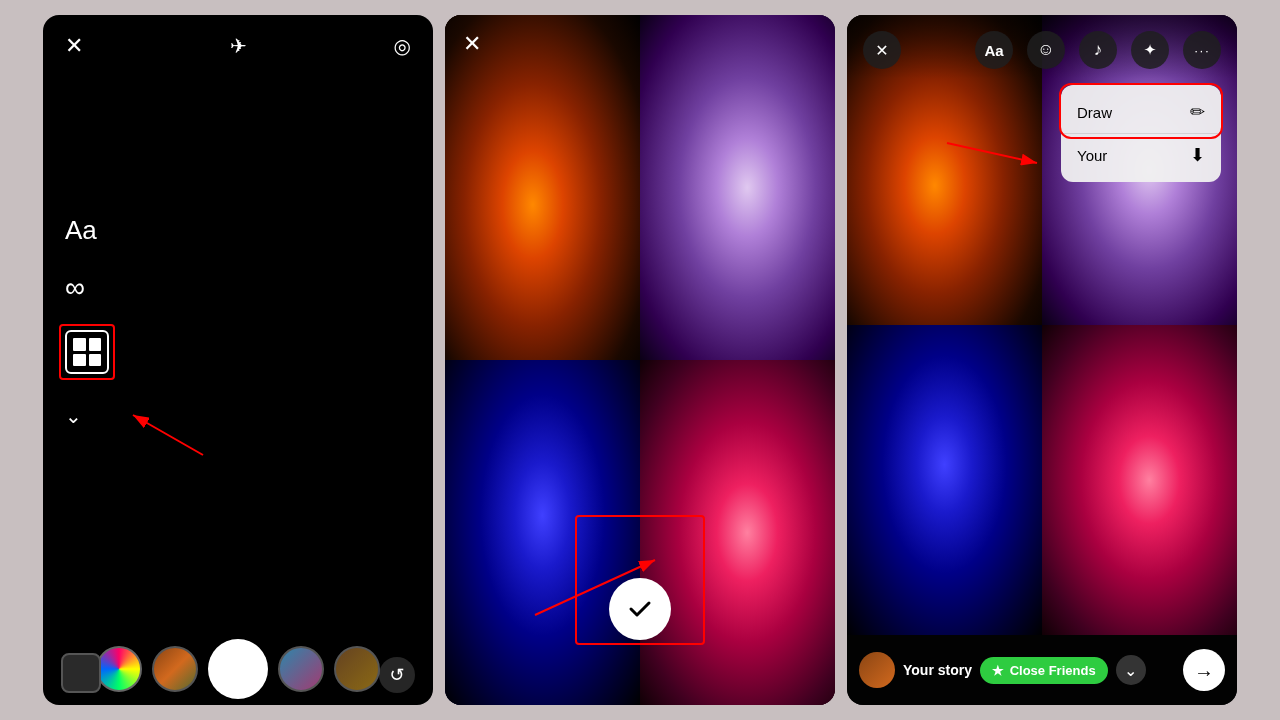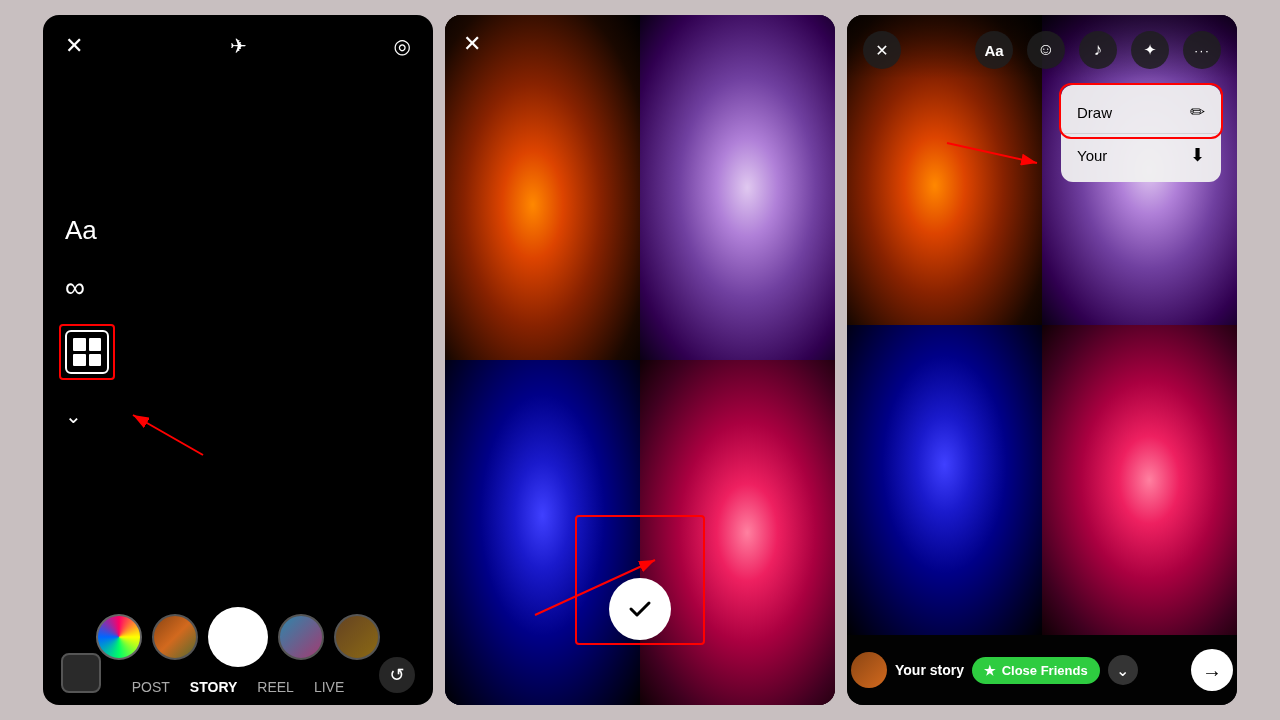--- a/index.html
+++ b/index.html
@@ -305,21 +305,21 @@
     
     .p3-bottom {
       position: absolute;
       bottom: 0;
       left: 0;
       right: 0;
       height: 70px;
       background: rgba(0,0,0,0.85);
       display: flex;
       align-items: center;
-      padding: 0 4px;
+      padding: 0 12px;
       gap: 8px;
       z-index: 20;
     }
     .p3-avatar {
       width: 36px;
       height: 36px;
       border-radius: 50%;
       background: linear-gradient(135deg, #8B4513, #D2691E);
       flex-shrink: 0;
     }
@@ -419,26 +419,20 @@
     <line x1="80" y1="50" x2="10" y2="10" stroke="red" stroke-width="2" marker-end="url(#arrowhead1)"></line>
   </svg>
 
   <div class="panel1-bottom">
     <div class="camera-thumbnails">
       <div class="thumb color-gradient"></div>
       <div class="thumb thumb-girl"></div>
       <div class="thumb-record-icon"></div>
       <div class="thumb thumb-building"></div>
       <div class="thumb thumb-photos"></div>
-    </div>
-    <div class="camera-modes">
-      <span class="camera-mode">POST</span>
-      <span class="camera-mode active">STORY</span>
-      <span class="camera-mode">REEL</span>
-      <span class="camera-mode">LIVE</span>
     </div>
 
     <div class="square-thumbnail"></div>
 
     <div class="rotate-btn">
       <span style="color:#fff; font-size:18px;">↺</span>
     </div>
   </div>
 </div>
 

